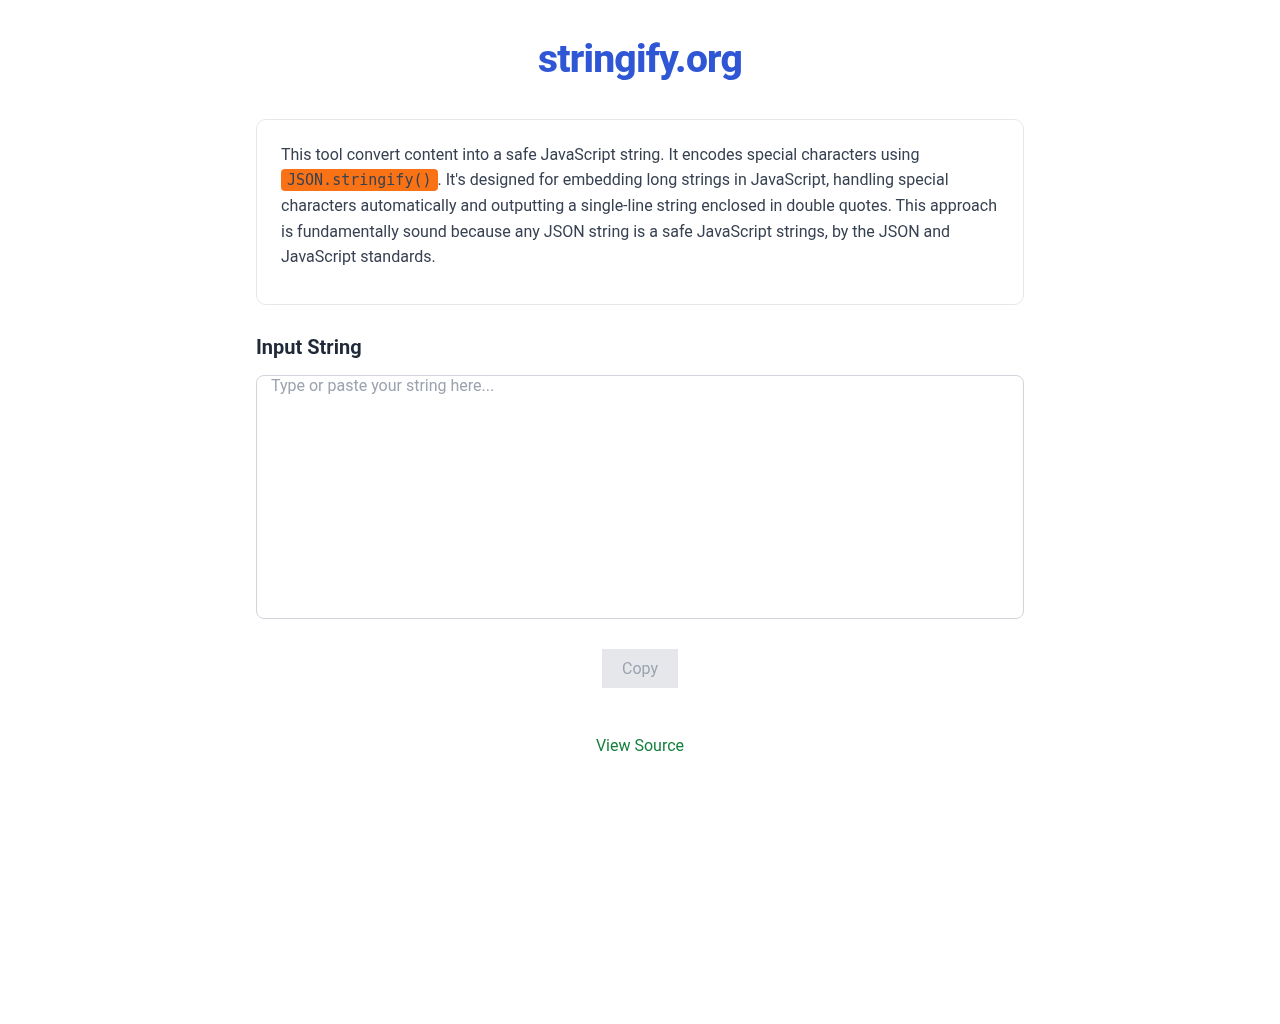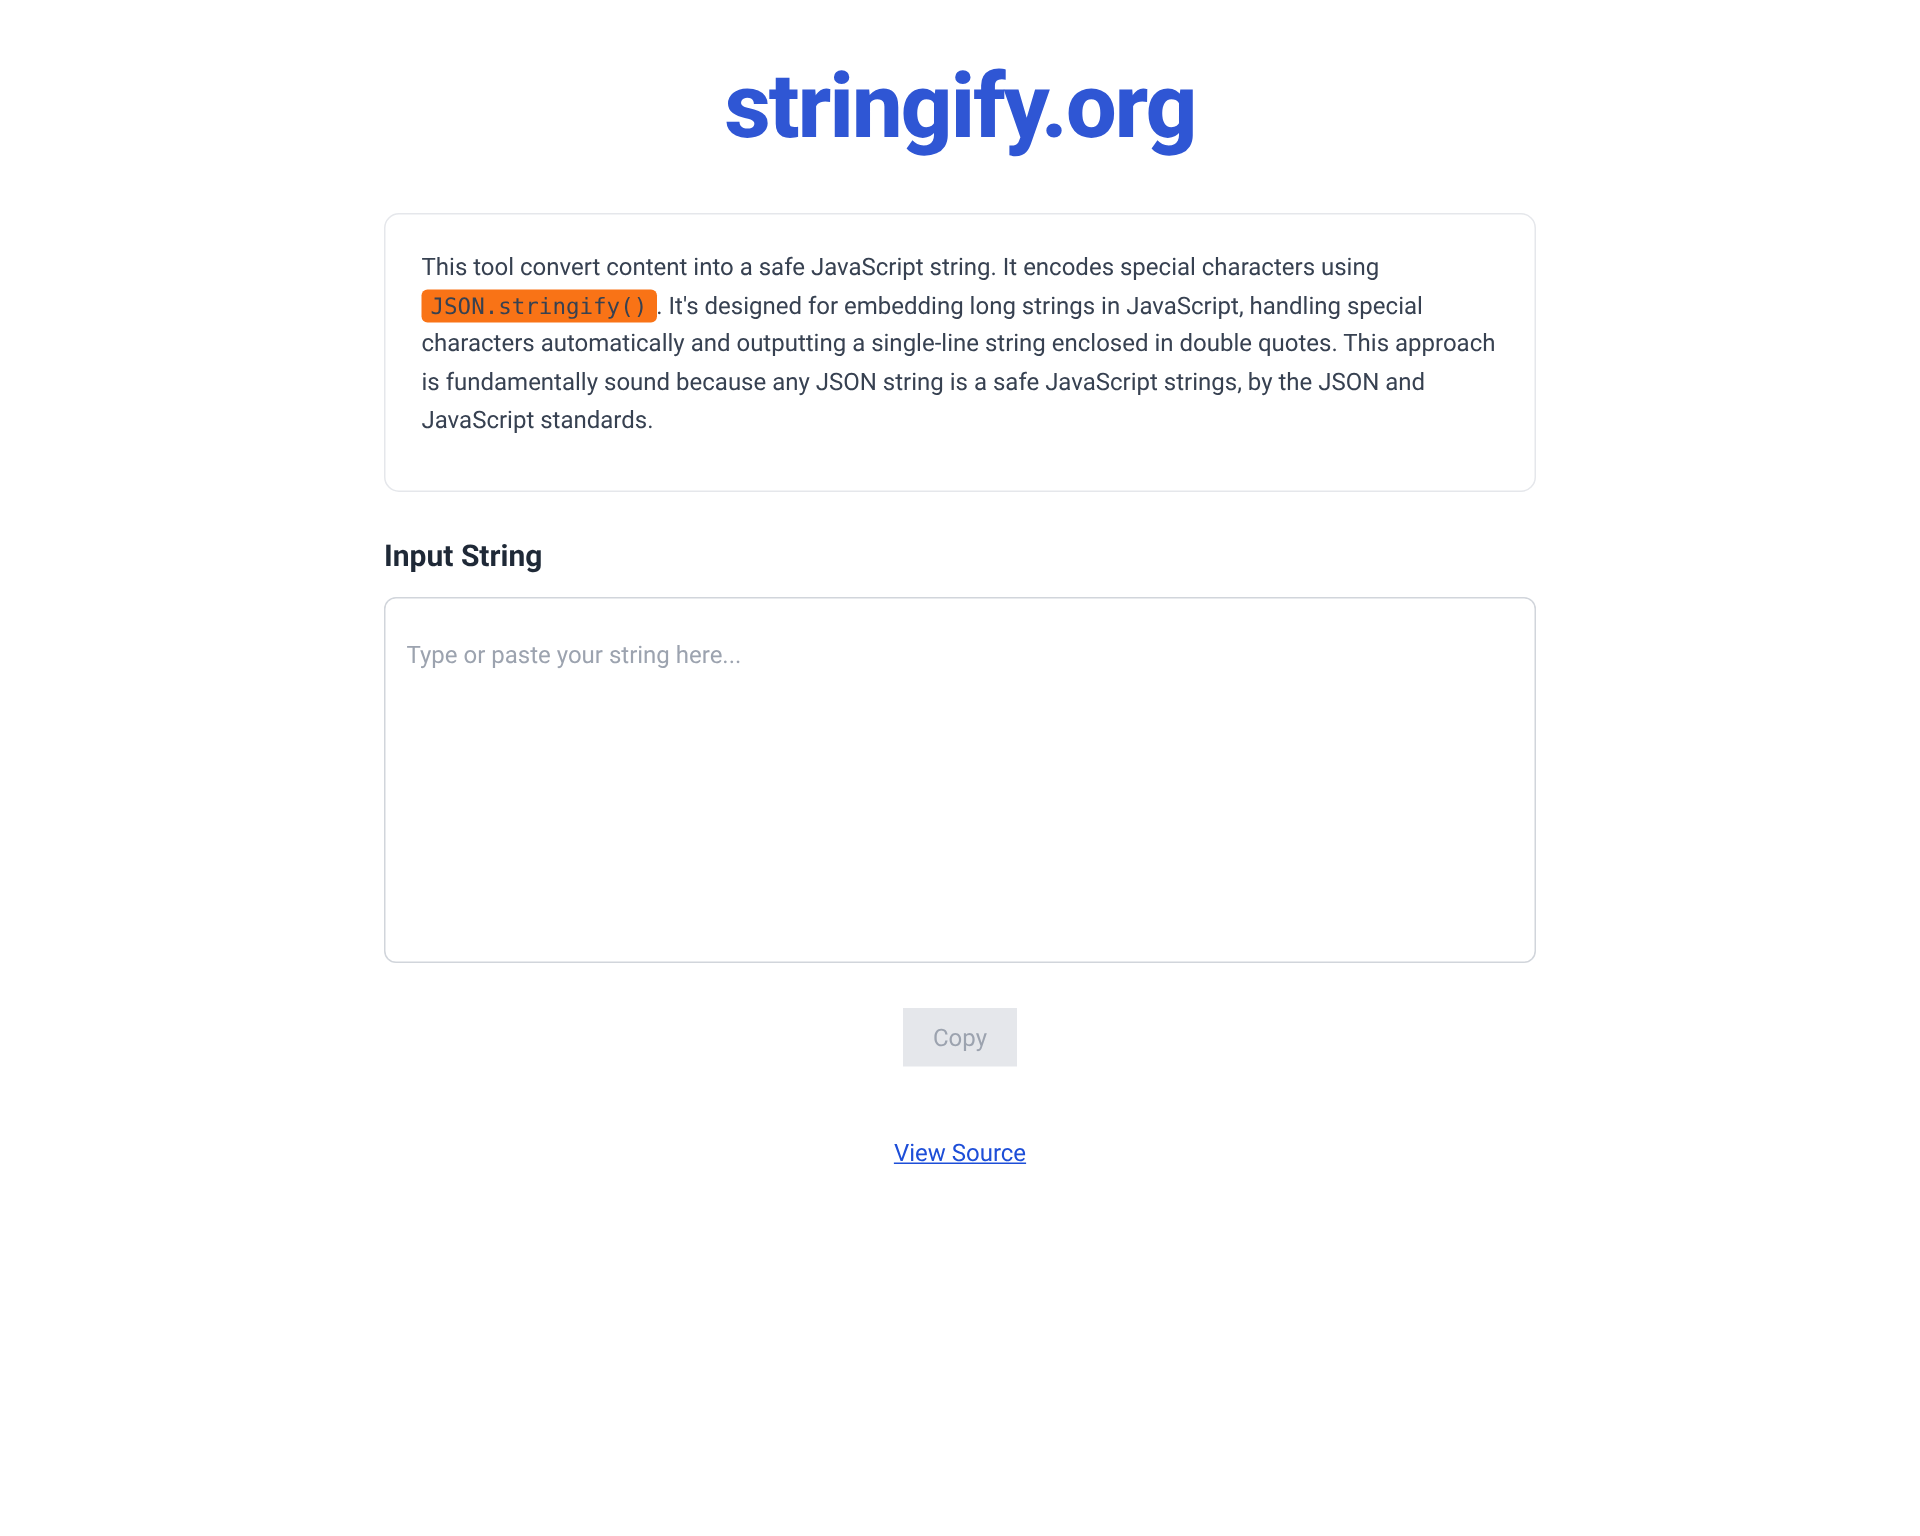--- a/index.html
+++ b/index.html
@@ -16,21 +16,21 @@
       min-height: 1024px;
       padding-top: 38px;
     }
     
     .container {
       max-width: 768px;
       margin: 0 auto;
     }
     
     .title {
-      font-size: 60px;
+      font-size: 39px;
       font-weight: 800;
       color: #2f56d4;
       text-align: center;
       letter-spacing: -0.02em;
       line-height: 1.1;
     }
     
     .subtitle {
       font-size: 24px;
       font-weight: 400;
@@ -78,21 +78,21 @@
       font-weight: 700;
       color: #1f2937;
       margin-bottom: 16px;
     }
     
     .textarea {
       width: 100%;
       height: 244px;
       border: 1px solid #d1d5db;
       border-radius: 8px;
-      padding: 28px 14px;
+      padding: 0 14px;
       font-size: 16px;
       font-family: inherit;
       resize: none;
       color: #1f2937;
     }
     
     .textarea::placeholder {
       color: #9ca3af;
     }
     
@@ -126,22 +126,21 @@
       font-family: inherit;
     }
     
     .link-row {
       display: flex;
       justify-content: center;
       margin-top: 48px;
     }
     
     .source-link {
-      color: #1d4ed8;
-      text-decoration: underline;
+      color: #15803d;
       font-size: 16px;
       cursor: pointer;
     }
   </style>
 </head>
 <body>
 
 <div class="container">
   <h1 class="title">stringify.org</h1>
 

